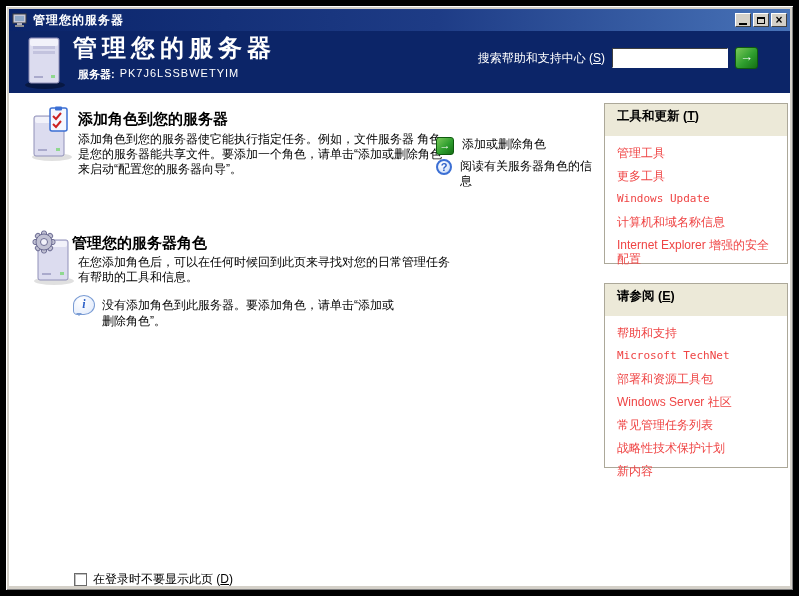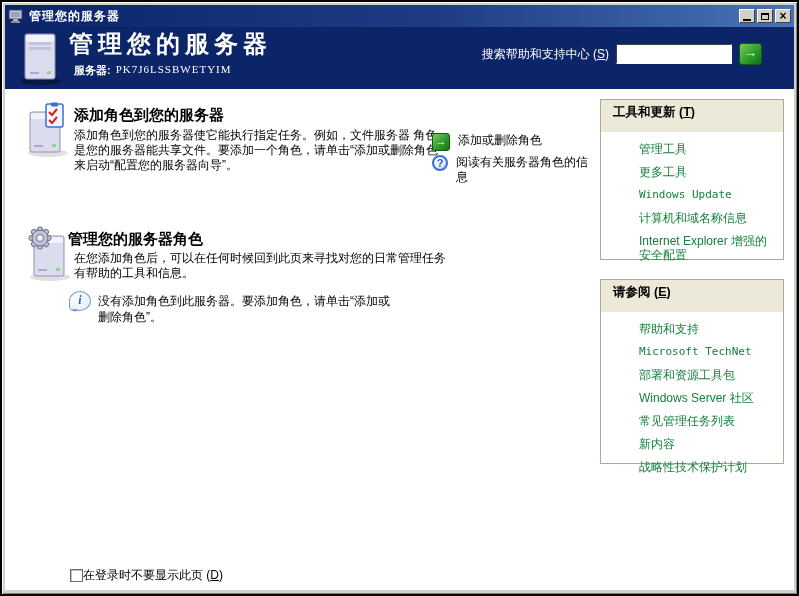--- a/index.html
+++ b/index.html
@@ -1,20 +1,20 @@
 <!DOCTYPE html>
 <html><head>
 <meta charset="utf-8">
 <style>
   html,body{margin:0;padding:0;background:#3A6EA5;}
   #app{
     position:relative;width:799px;height:596px;overflow:hidden;
     background:#D4D0C8;
     font-family:"Liberation Sans",sans-serif;
-    border:2px solid #000000;
+    border:6px solid #000000;
     box-sizing:border-box;
     box-shadow:inset 1px 1px 0 #fff, inset -1px -1px 0 #808080;
   }
   
   .titlebar{
     position:absolute;left:3px;top:3px;right:3px;height:22px;
     background:linear-gradient(90deg,#0A246A 0%,#1E3C86 55%,#4873B8 100%);
     display:flex;align-items:center;padding:0 3px;box-sizing:border-box;
   }
   .titlebar-text{color:#fff;font-weight:bold;font-size:12px;margin-left:5px;flex:1;letter-spacing:1px;white-space:nowrap;overflow:hidden;}
@@ -25,21 +25,21 @@
   .g-max{width:8px;height:7px;border:1px solid #000;border-top-width:2px;box-sizing:border-box;}
   .g-close{font-size:12px;font-weight:bold;line-height:10px;color:#000;}
   
   .band{
     position:absolute;left:3px;top:25px;right:3px;height:62px;
     background:#0C2568;
   }
   .band-title{position:absolute;left:64px;top:1px;color:#fff;font-weight:bold;font-size:24px;letter-spacing:5px;white-space:nowrap;}
   .band-sub{position:absolute;left:69px;top:36px;color:#fff;font-size:11px;display:flex;gap:5px;align-items:flex-start;}
   .band-sub .lbl{font-weight:bold;}
-  .mono{font-family:Liberation Serif, serif;letter-spacing:1px;}
+  .mono{font-family:Liberation Sans, sans-serif;letter-spacing:1px;}
   .tower-icon{position:absolute;left:12px;top:3px;}
   .search-row{position:absolute;top:16px;right:32px;display:flex;align-items:center;gap:7px;}
   .search-label{color:#fff;font-size:12px;white-space:nowrap;}
   .mn{text-decoration:underline;}
   .search-input{width:110px;height:18px;border:1px solid;border-color:#404040 #fff #fff #404040;background:#fff;font-size:12px;padding:0 2px;outline:none;}
   .go-btn{width:21px;height:20px;border:1px solid #0E5A0E;border-radius:3px;
     background:linear-gradient(135deg,#7CC95A 0%,#2E9E2E 55%,#157015 100%);
     color:#fff;font-weight:bold;font-size:13px;line-height:18px;text-align:center;cursor:pointer;}
   
   .content{position:absolute;left:3px;top:87px;right:3px;bottom:4px;background:#fff;}
@@ -60,25 +60,25 @@
     background:radial-gradient(circle at 35% 30%,#ffffff,#dfe9fb);
     color:#2B5FC7;font-weight:bold;font-style:italic;font-size:12px;text-align:center;line-height:17px;
     font-family:"Liberation Serif",serif;}
   .note-icon:after{content:"";position:absolute;left:2px;bottom:-5px;border:3px solid transparent;border-top-color:#7A9CD4;}
   .note-text{position:absolute;font-size:12px;line-height:16px;color:#000;}
   
   .side-box{position:absolute;left:598px;width:184px;background:#fff;border:1px solid #ACA899;box-sizing:border-box;}
   .side-head{height:32px;background:#ECE9D8;font-size:12.5px;font-weight:bold;color:#000;
     padding-left:12px;line-height:25px;white-space:nowrap;}
   .side-list{padding:10px 8px 4px 12px;}
-  .side-item{font-size:12px;line-height:14px;margin-bottom:9px;color:#15803d;cursor:pointer;margin-left:26px;}
+  .side-item{font-size:12px;line-height:14px;margin-bottom:9px;color:#ef4444;cursor:pointer;}
   #tools-list .side-item:nth-child(3),
   #seealso-list .side-item:nth-child(2){font-family:"DejaVu Sans Mono",monospace;font-size:11px;}
   
-  .footer-row{position:absolute;left:68px;top:565px;display:flex;align-items:center;}
+  .footer-row{position:absolute;left:68px;top:565px;display:flex;align-items:center;gap:6px;}
   .chk{width:13px;height:13px;background:#fff;border:1px solid #6B6B6B;box-sizing:border-box;cursor:pointer;
     box-shadow:inset 1px 1px 0 #c0c0c0;}
   .chk-label{font-size:12px;color:#000;cursor:pointer;white-space:nowrap;}
 </style>
 </head>
 <body>
 
 <div id="app">
 
   <div class="titlebar">
@@ -184,22 +184,22 @@
   </div>
 
   <div class="side-box" style="top:277px;height:185px;">
     <div class="side-head"><span>请参阅 (</span><span class="mn">E</span><span>)</span></div>
     <div class="side-list" id="seealso-list">
       <div class="side-item">帮助和支持</div>
       <div class="side-item">Microsoft TechNet</div>
       <div class="side-item">部署和资源工具包</div>
       <div class="side-item">Windows Server 社区</div>
       <div class="side-item">常见管理任务列表</div>
+      <div class="side-item">战略性技术保护计划</div>
       <div class="side-item">新内容</div>
-      <div class="side-item">战略性技术保护计划</div>
     </div>
   </div>
 
   <div class="footer-row">
     <div class="chk"></div>
     <span class="chk-label"><span>在登录时不要显示此页 (</span><span class="mn">D</span><span>)</span></span>
   </div>
 
 </div>
 

